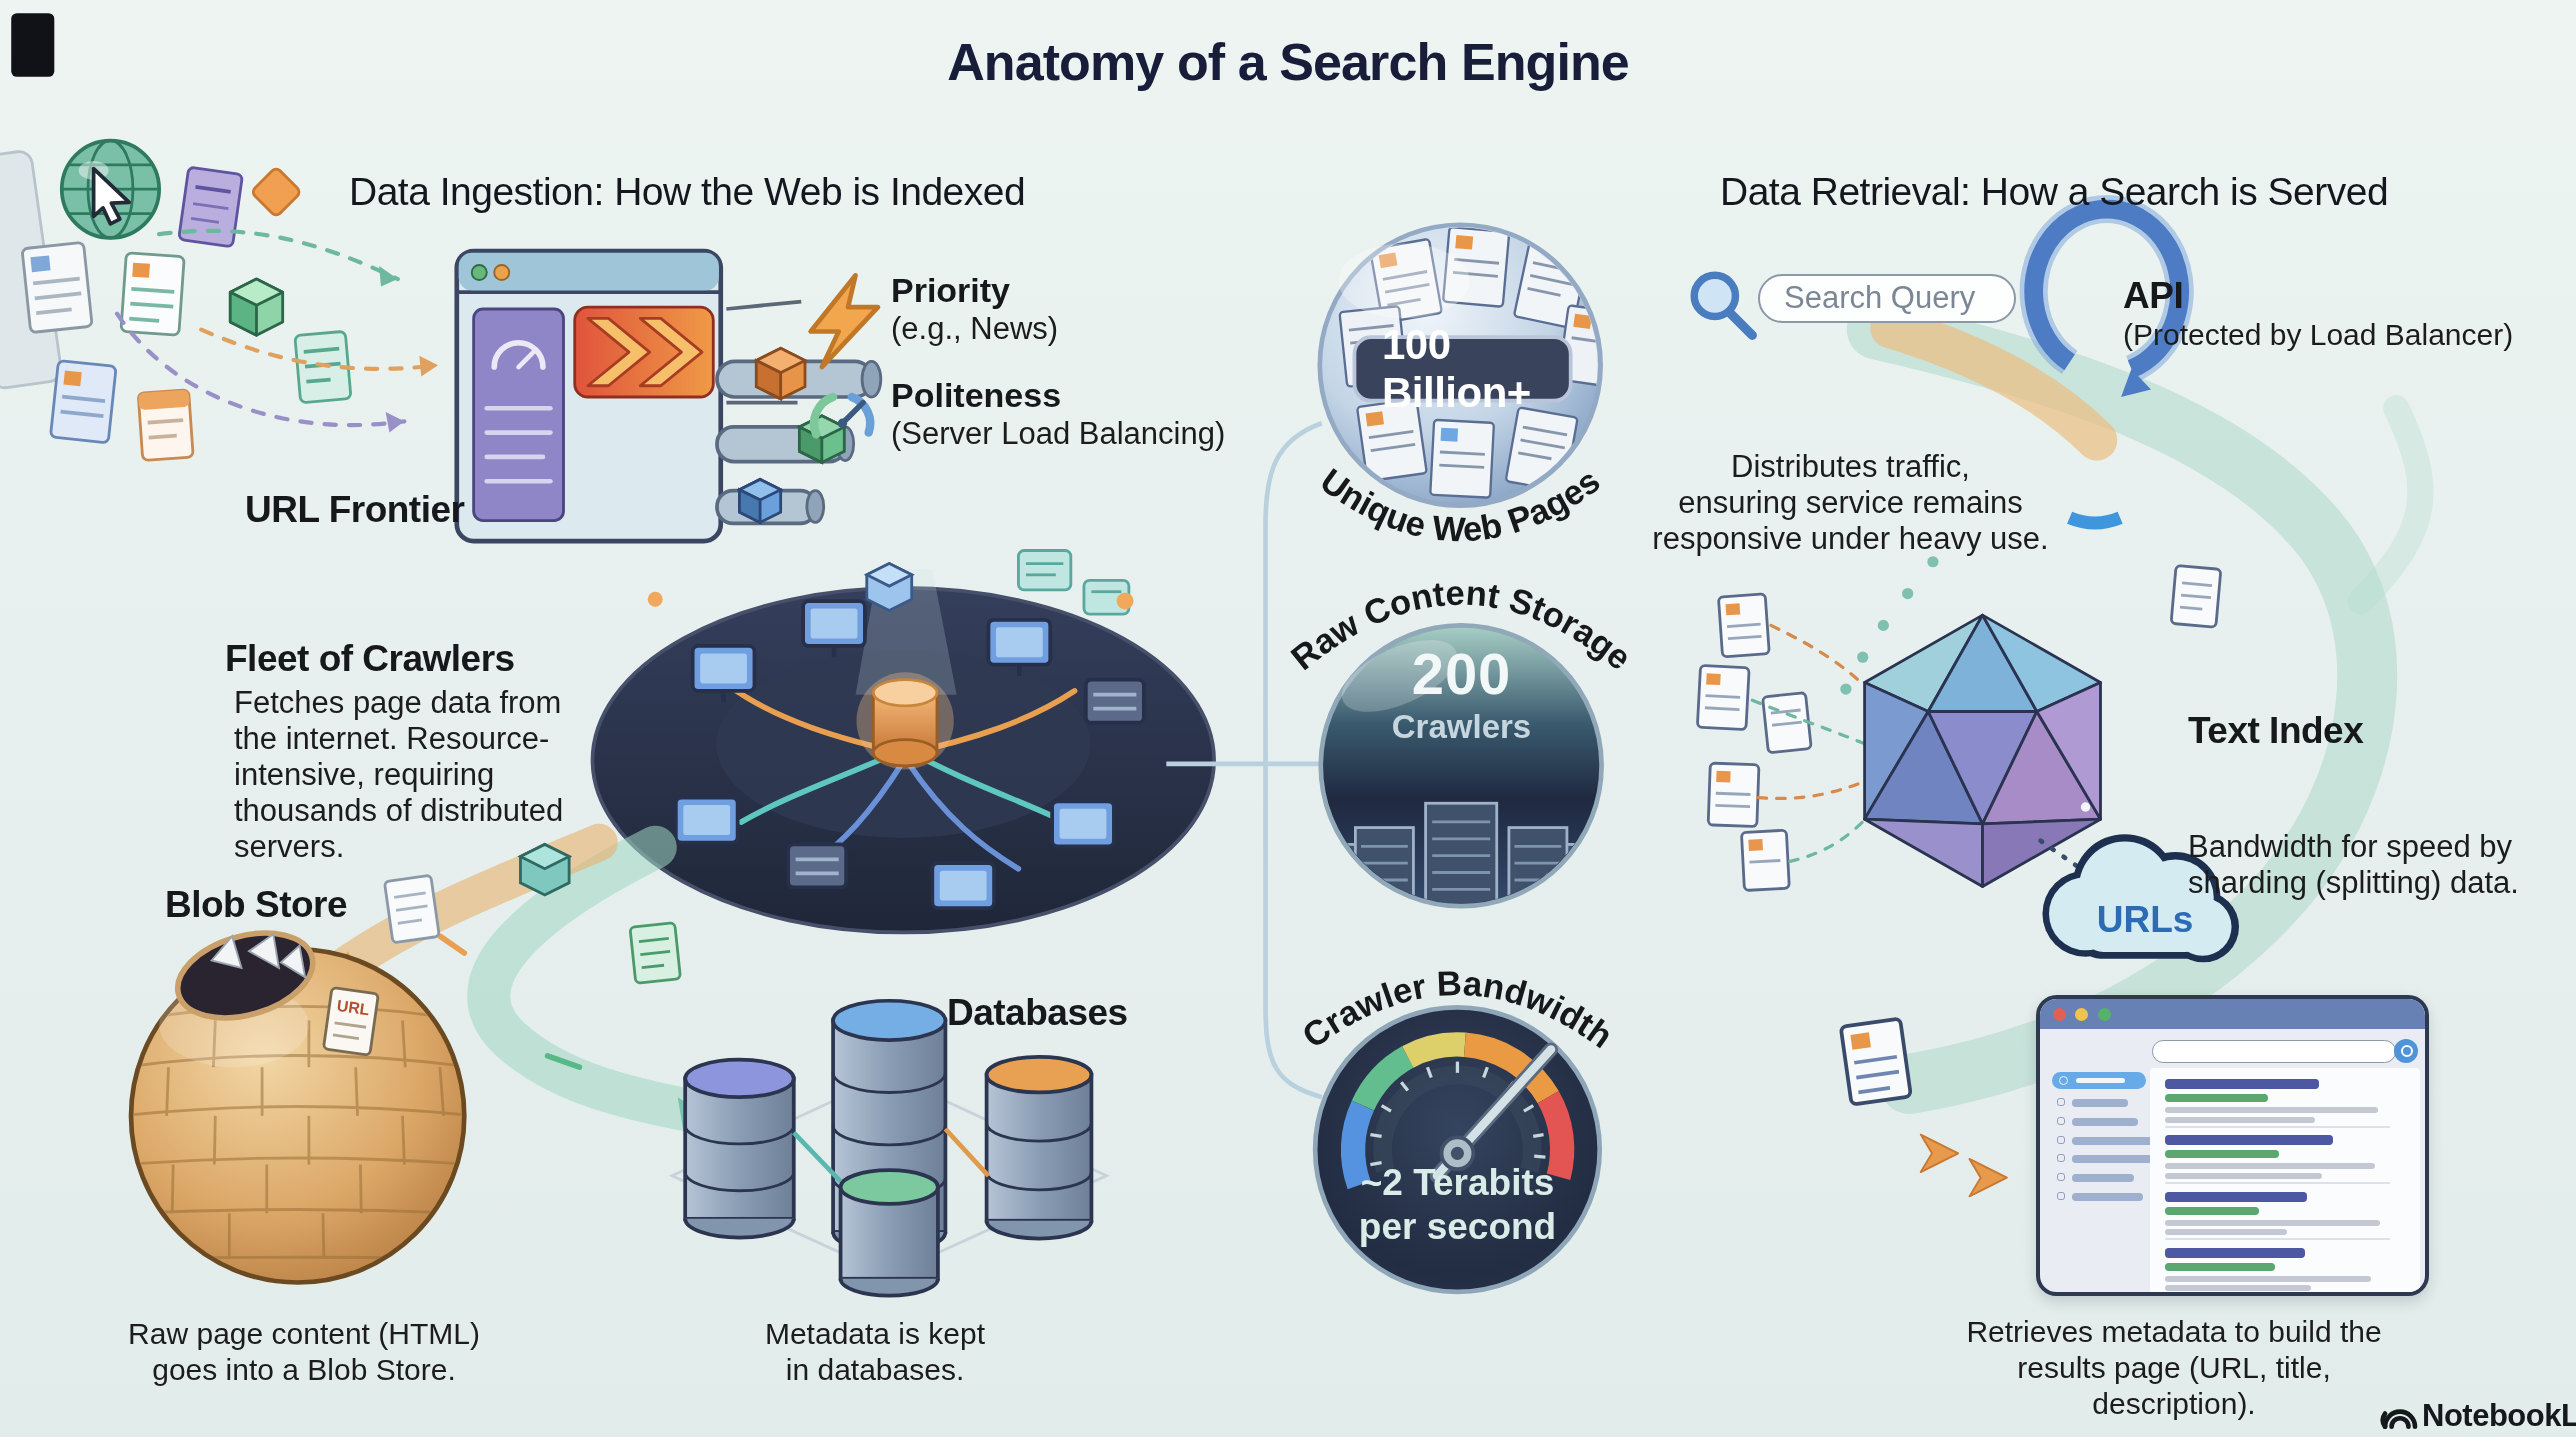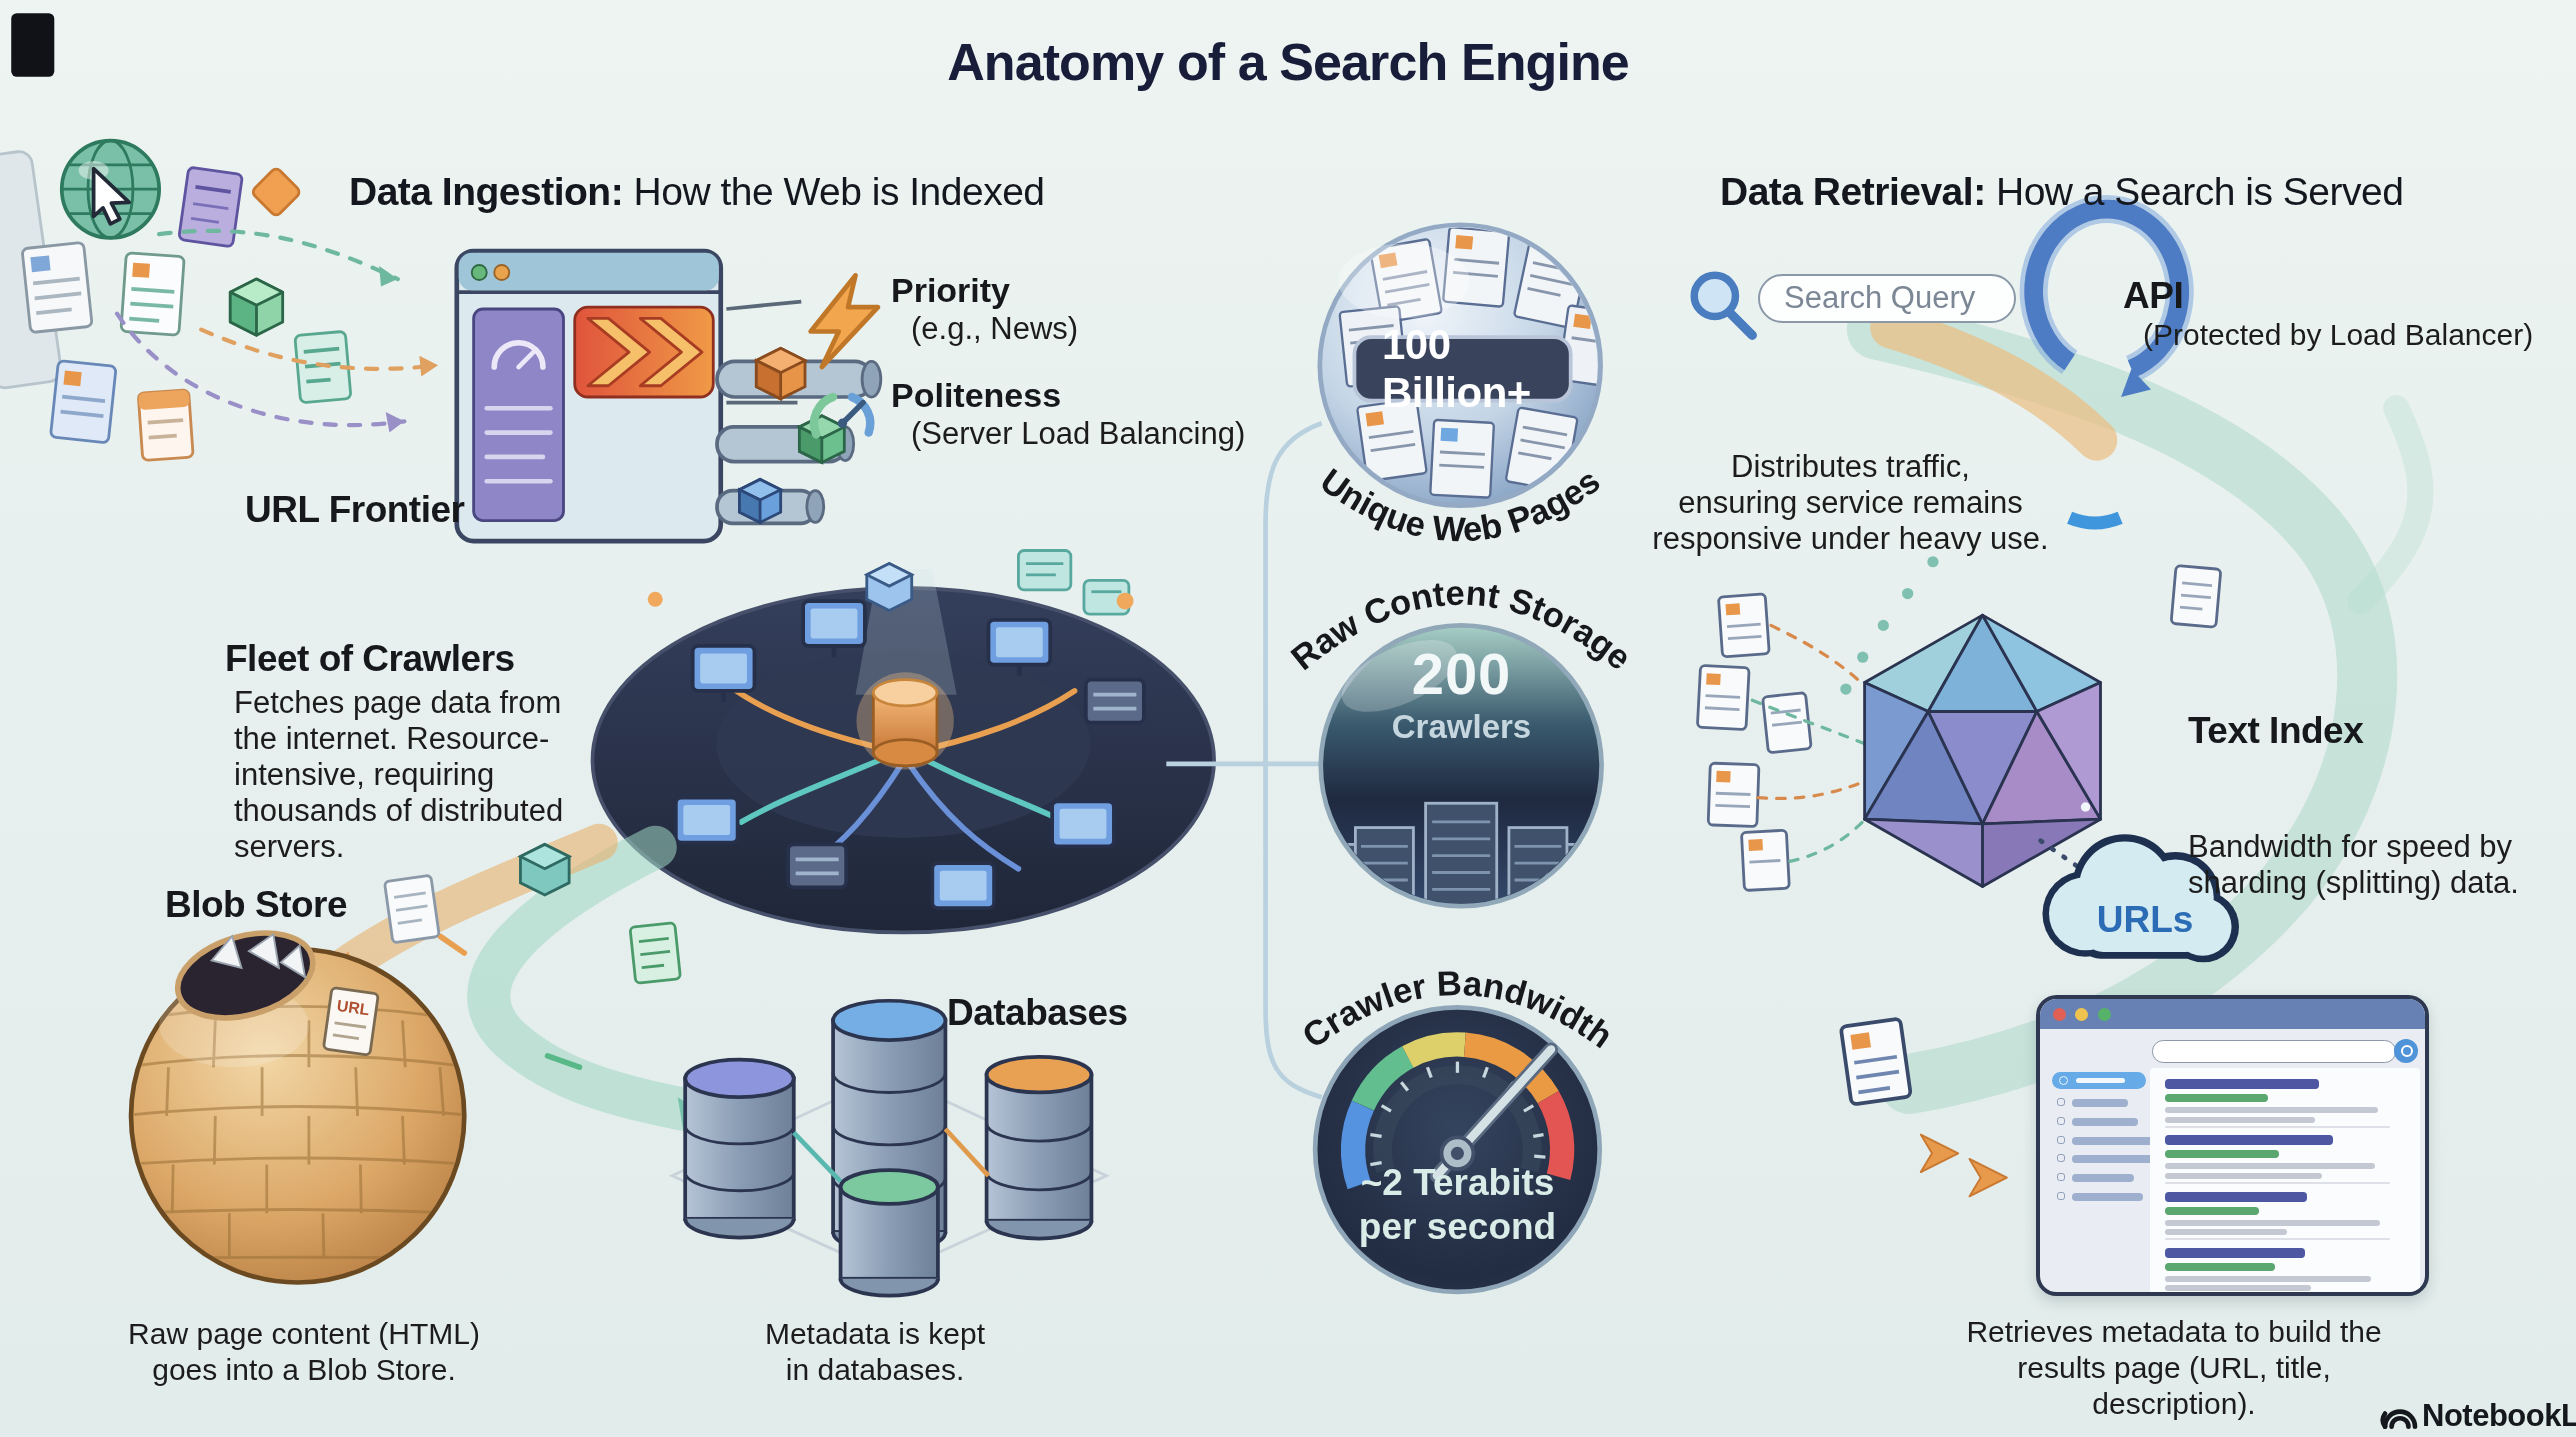--- a/index.html
+++ b/index.html
@@ -3,24 +3,24 @@
 <meta charset="utf-8">
 <style>
   html,body{margin:0;padding:0;background:#dfe9e7;}
   .canvas{position:relative;width:2576px;height:1438px;overflow:hidden;
     background:linear-gradient(180deg,#edf4f2 0%,#e7f0ee 45%,#e2ecea 100%);
     font-family:"Liberation Sans", sans-serif;color:#1b1d22;}
   .abs{position:absolute;}
   .pre{white-space:pre-line;}
   .ttl{font-size:52px;font-weight:800;letter-spacing:-0.9px;color:#181d3a;text-align:center;width:100%;}
   .sect{font-size:39px;letter-spacing:-0.5px;color:#15171f;}
-  .sect b{font-weight:700;}
+  .sect b{font-weight:400;}
   .lbl40{font-size:37px;font-weight:800;color:#17181c;letter-spacing:-0.5px;}
   .lbl36{font-size:34px;font-weight:800;color:#17181c;}
-  .sub33{font-size:31px;color:#1c1c1c;margin-left:20px;}
+  .sub33{font-size:31px;color:#1c1c1c;}
   .body31{font-size:31px;line-height:36px;color:#1c1c1c;}
   .ctr{text-align:center;}
   .rgt{text-align:left;}
   .badge-pill{display:flex;align-items:center;justify-content:center;
     font-size:42px;font-weight:800;color:#fff;letter-spacing:-0.5px;padding-left:28px;}
   .stat-big{font-size:58px;font-weight:800;color:#f2f7f8;letter-spacing:0.9px;}
   .stat-unit{font-size:33px;font-weight:600;color:#c6d6de;}
   .gauge-txt{font-size:37px;font-weight:800;color:#d9ece7;line-height:44px;}
   .search-pill{box-sizing:border-box;width:258px;height:49px;border:2.8px solid #8a98a8;border-radius:26px;
     background:#fdfefe;font-size:31px;color:#7c8796;line-height:43px;padding-left:24px;}

